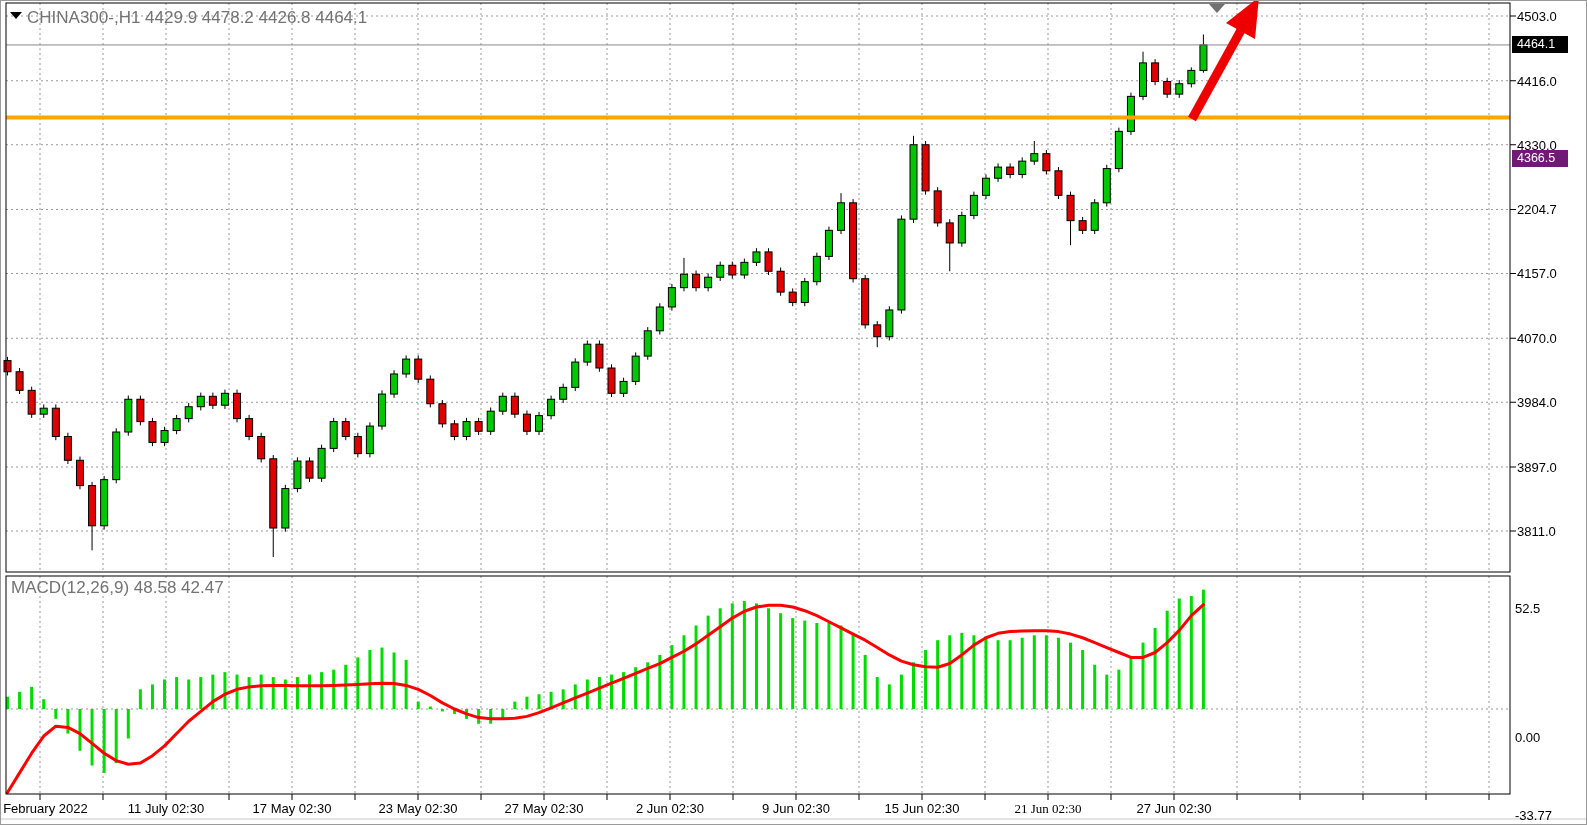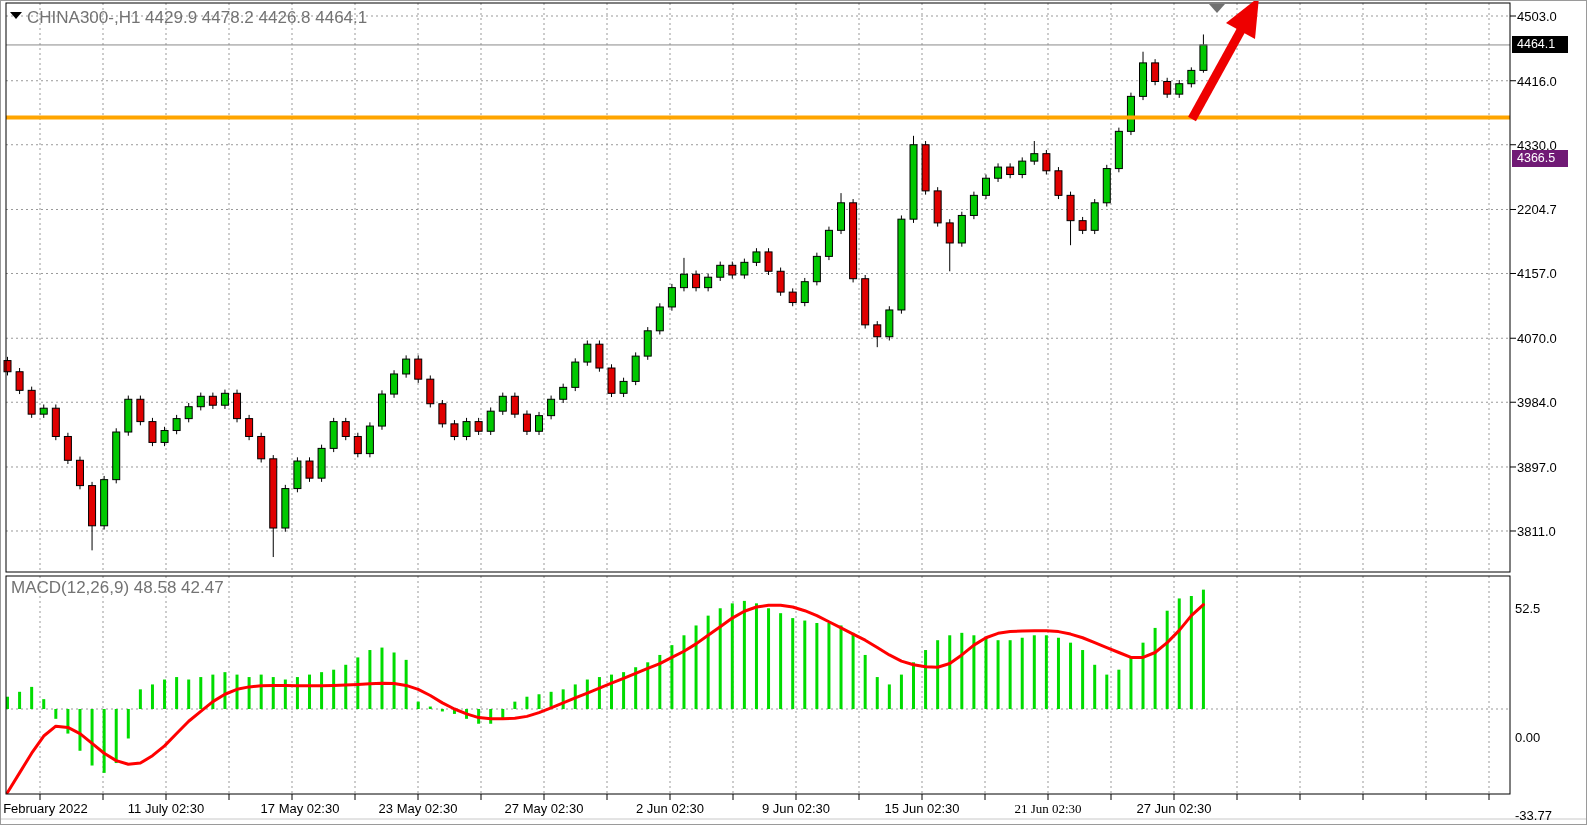--- a/index.html
+++ b/index.html
@@ -445,21 +445,21 @@
       <div class="paxis-label" style="top: 529.996px;">3811.0</div>
     </div>
   <div id="macd-axis">
       <div class="maxis-label" style="top: 579.008px;">52.5</div>
       <div class="maxis-label" style="top: 708px;">0.00</div>
       <div class="maxis-label" style="top: 786px;">-33.77</div>
     </div>
   <div id="time-axis">
       <div class="taxis-label" style="left: 39px;">5 February 2022</div>
       <div class="taxis-label" style="left: 165px;">11 July 02:30</div>
-      <div class="taxis-label" style="left: 291px; margin-left: 8px;">17 May 02:30</div>
+      <div class="taxis-label" style="left: 291px;">17 May 02:30</div>
       <div class="taxis-label" style="left: 417px;">23 May 02:30</div>
       <div class="taxis-label" style="left: 543px;">27 May 02:30</div>
       <div class="taxis-label" style="left: 669px;">2 Jun 02:30</div>
       <div class="taxis-label" style="left: 795px;">9 Jun 02:30</div>
       <div class="taxis-label" style="left: 921px;">15 Jun 02:30</div>
       <div class="taxis-label" style="left: 1047px; font-family: Liberation Serif, serif;">21 Jun 02:30</div>
       <div class="taxis-label" style="left: 1173px;">27 Jun 02:30</div>
     </div>
 
   <div id="price-badge" class="badge" style="top: 35.4499px; background: rgb(0, 0, 0);">4464.1</div>

